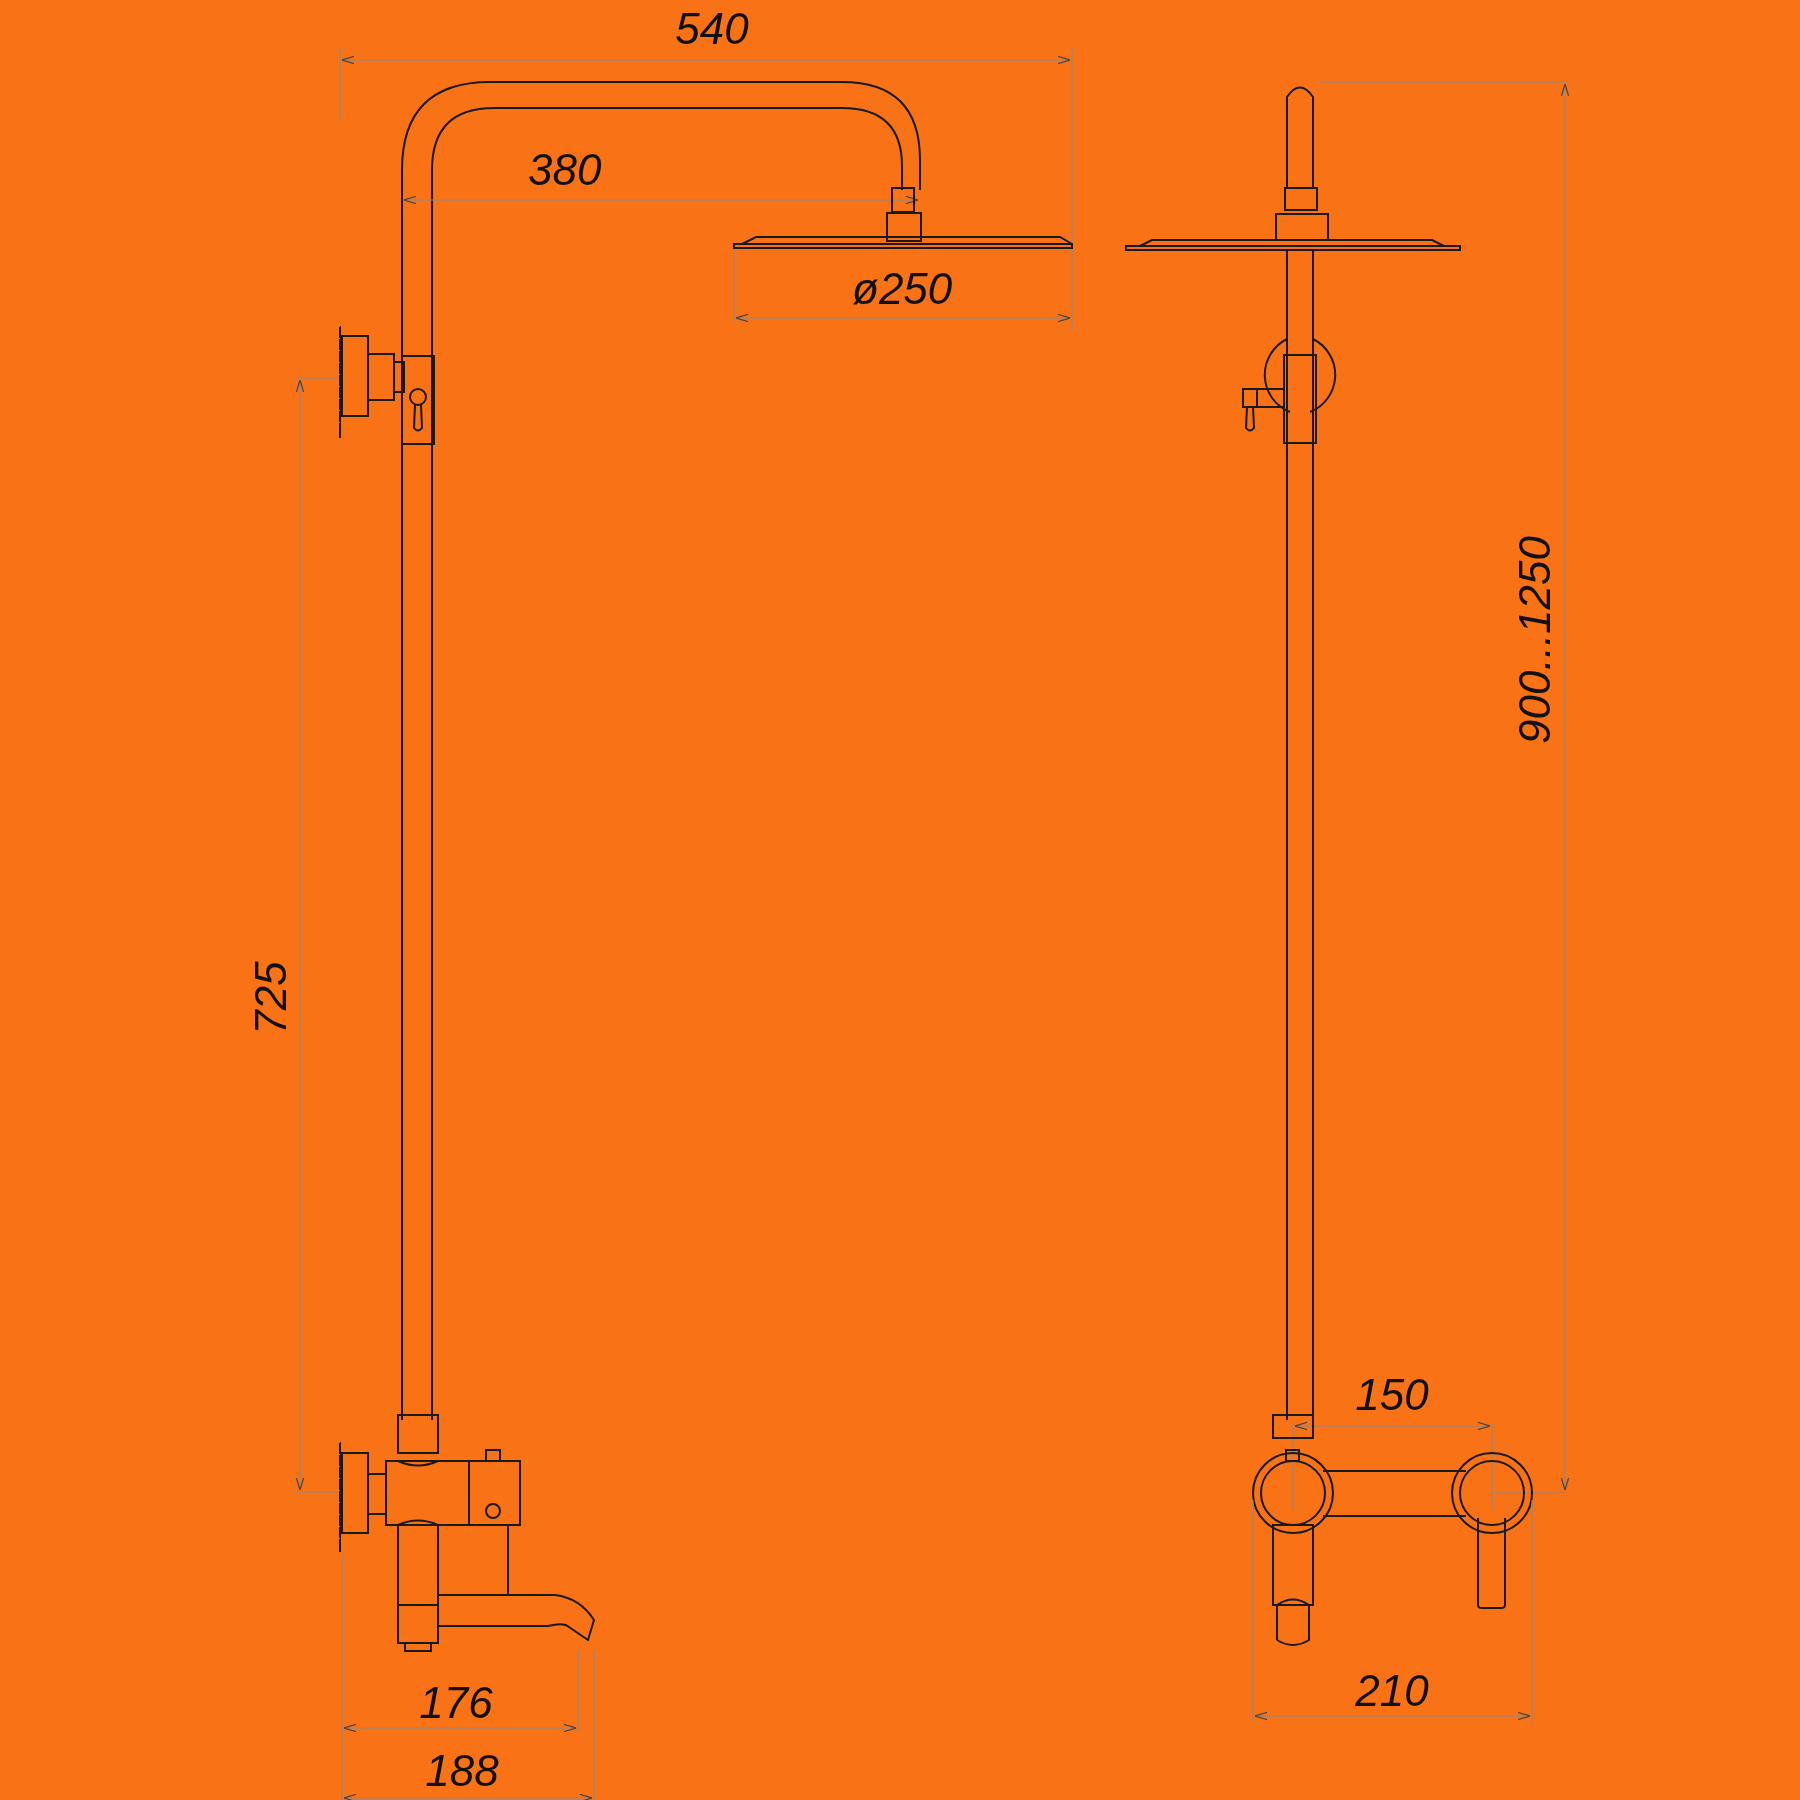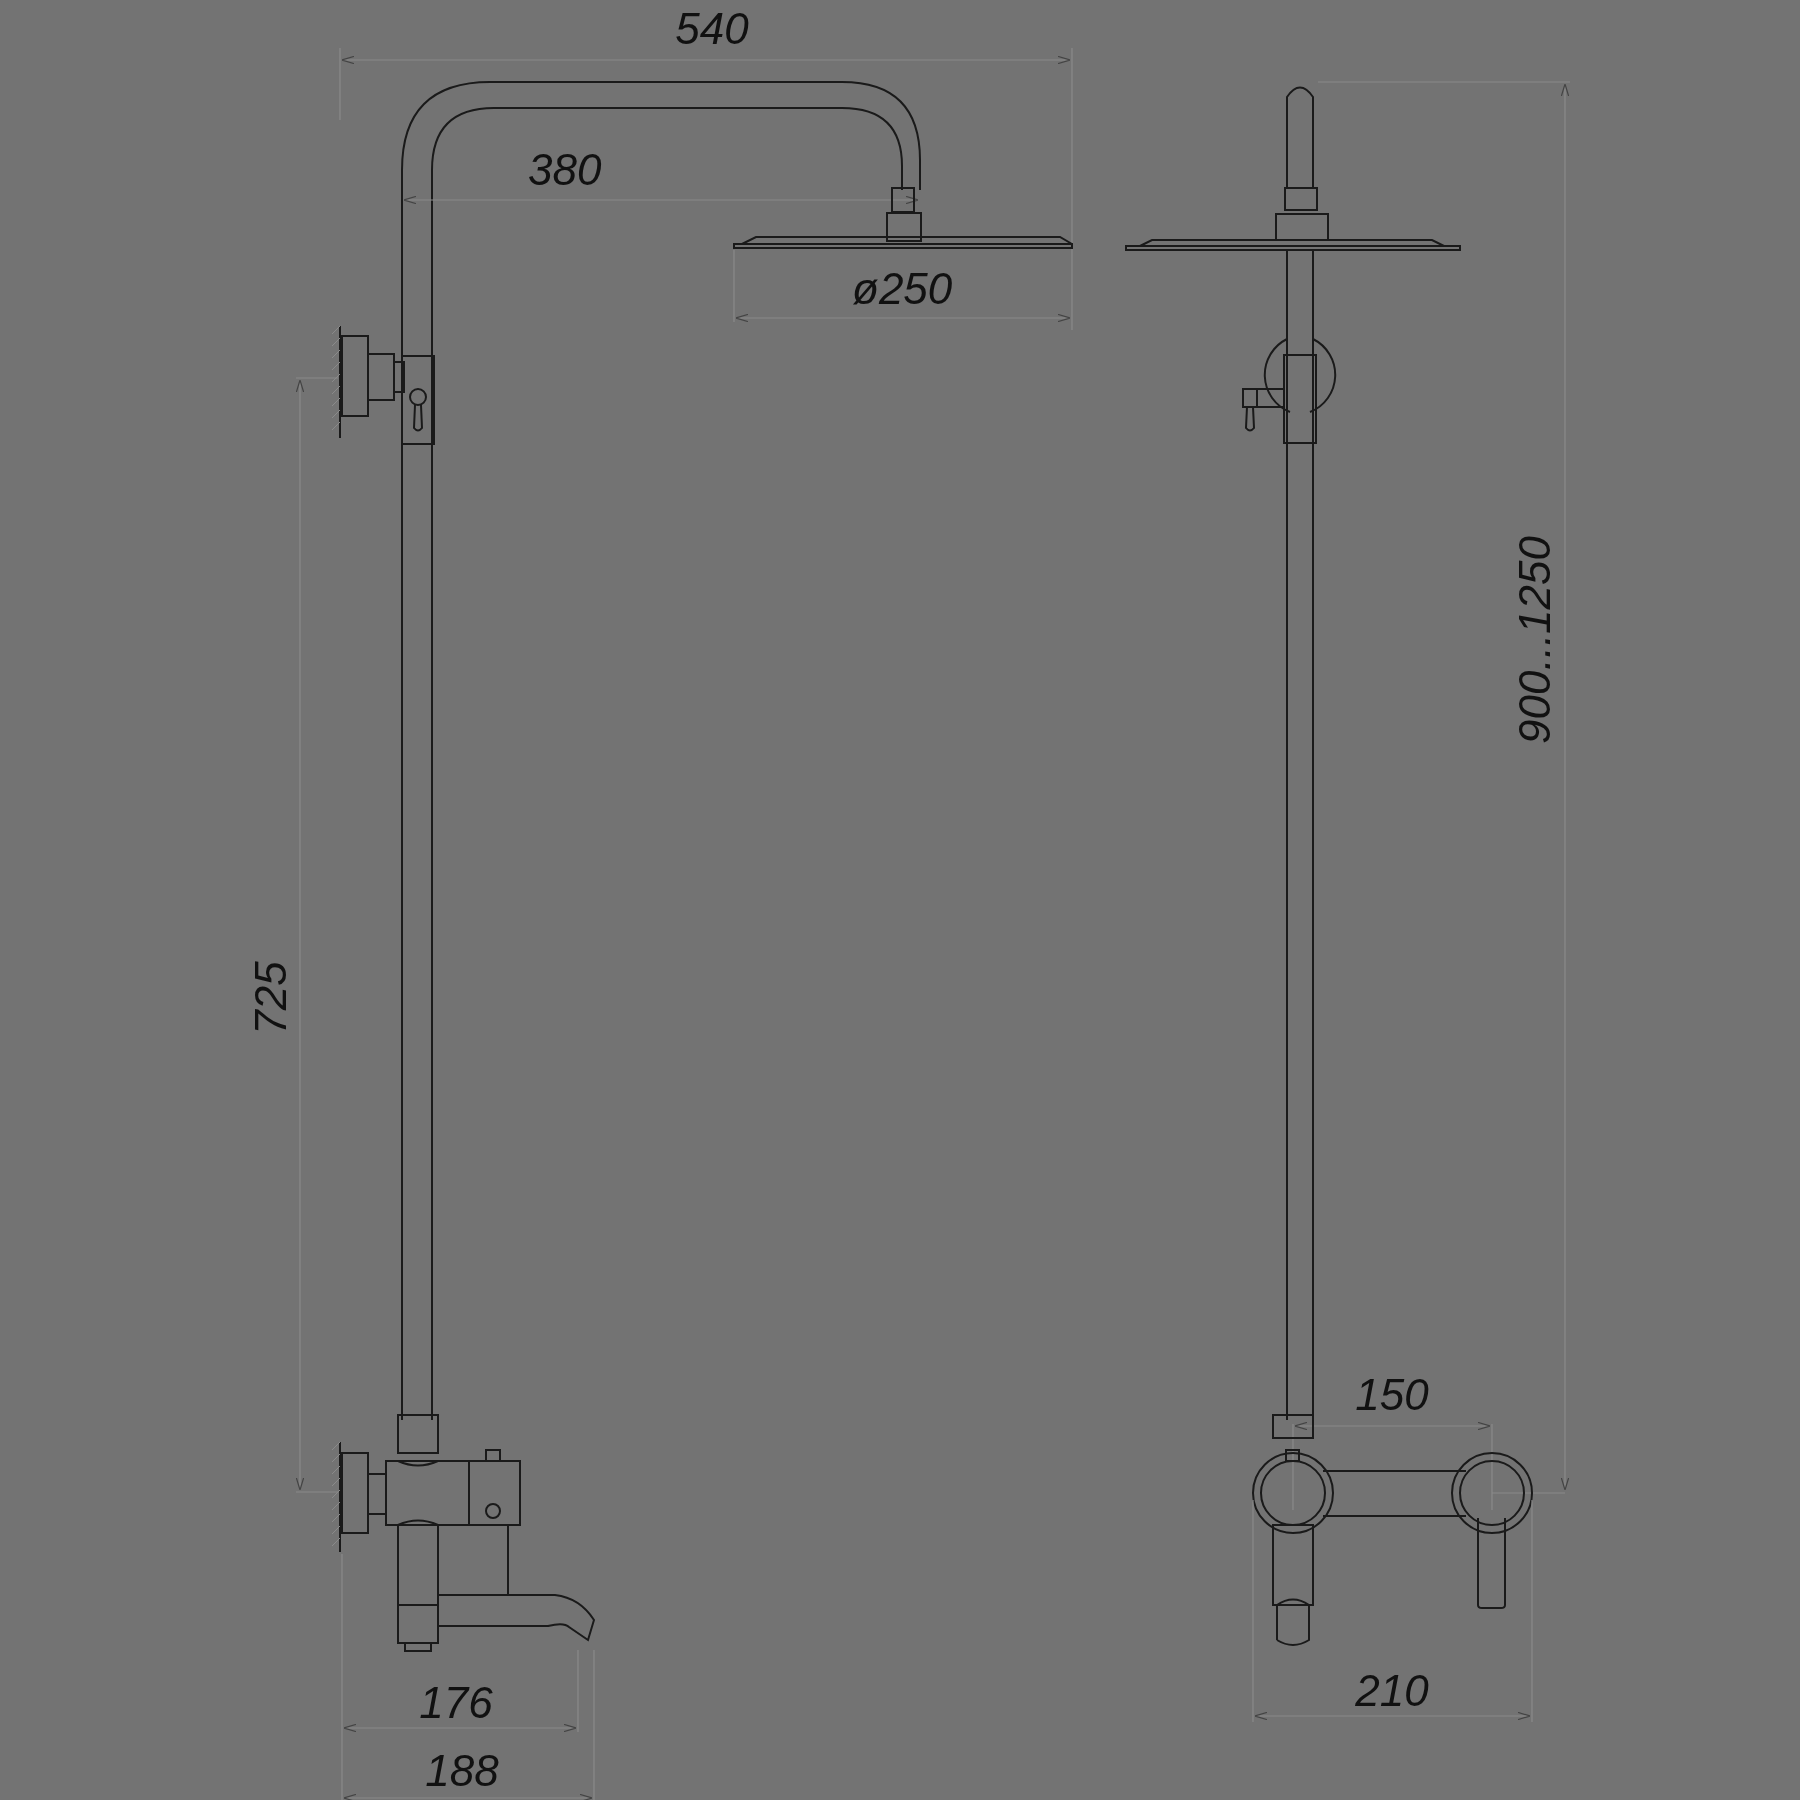--- a/index.html
+++ b/index.html
@@ -1,16 +1,16 @@
 <!DOCTYPE html>
 <html><head>
 <meta charset="utf-8">
 <style>
   html, body { margin:0; padding:0; background:#ffffff; }
-  #canvas { position:relative; width:1800px; height:1800px; background:#737373; overflow:hidden; }
+  #canvas { position:relative; width:1800px; height:1800px; background:#f97316; overflow:hidden; }
   svg { position:absolute; left:0; top:0; }
   .ln { fill:none; stroke:#1a1a1a; stroke-width:2; }
   .dim { fill:none; stroke:#8a8a8a; stroke-width:1.2; }
   .hatch { stroke:#8a8a8a; stroke-width:1; }
   .lbl { font-family:"Liberation Sans", sans-serif; font-style:italic; font-size:44px; fill:#111111; }
 </style>
 </head>
 <body>
 
 <div id="canvas">

